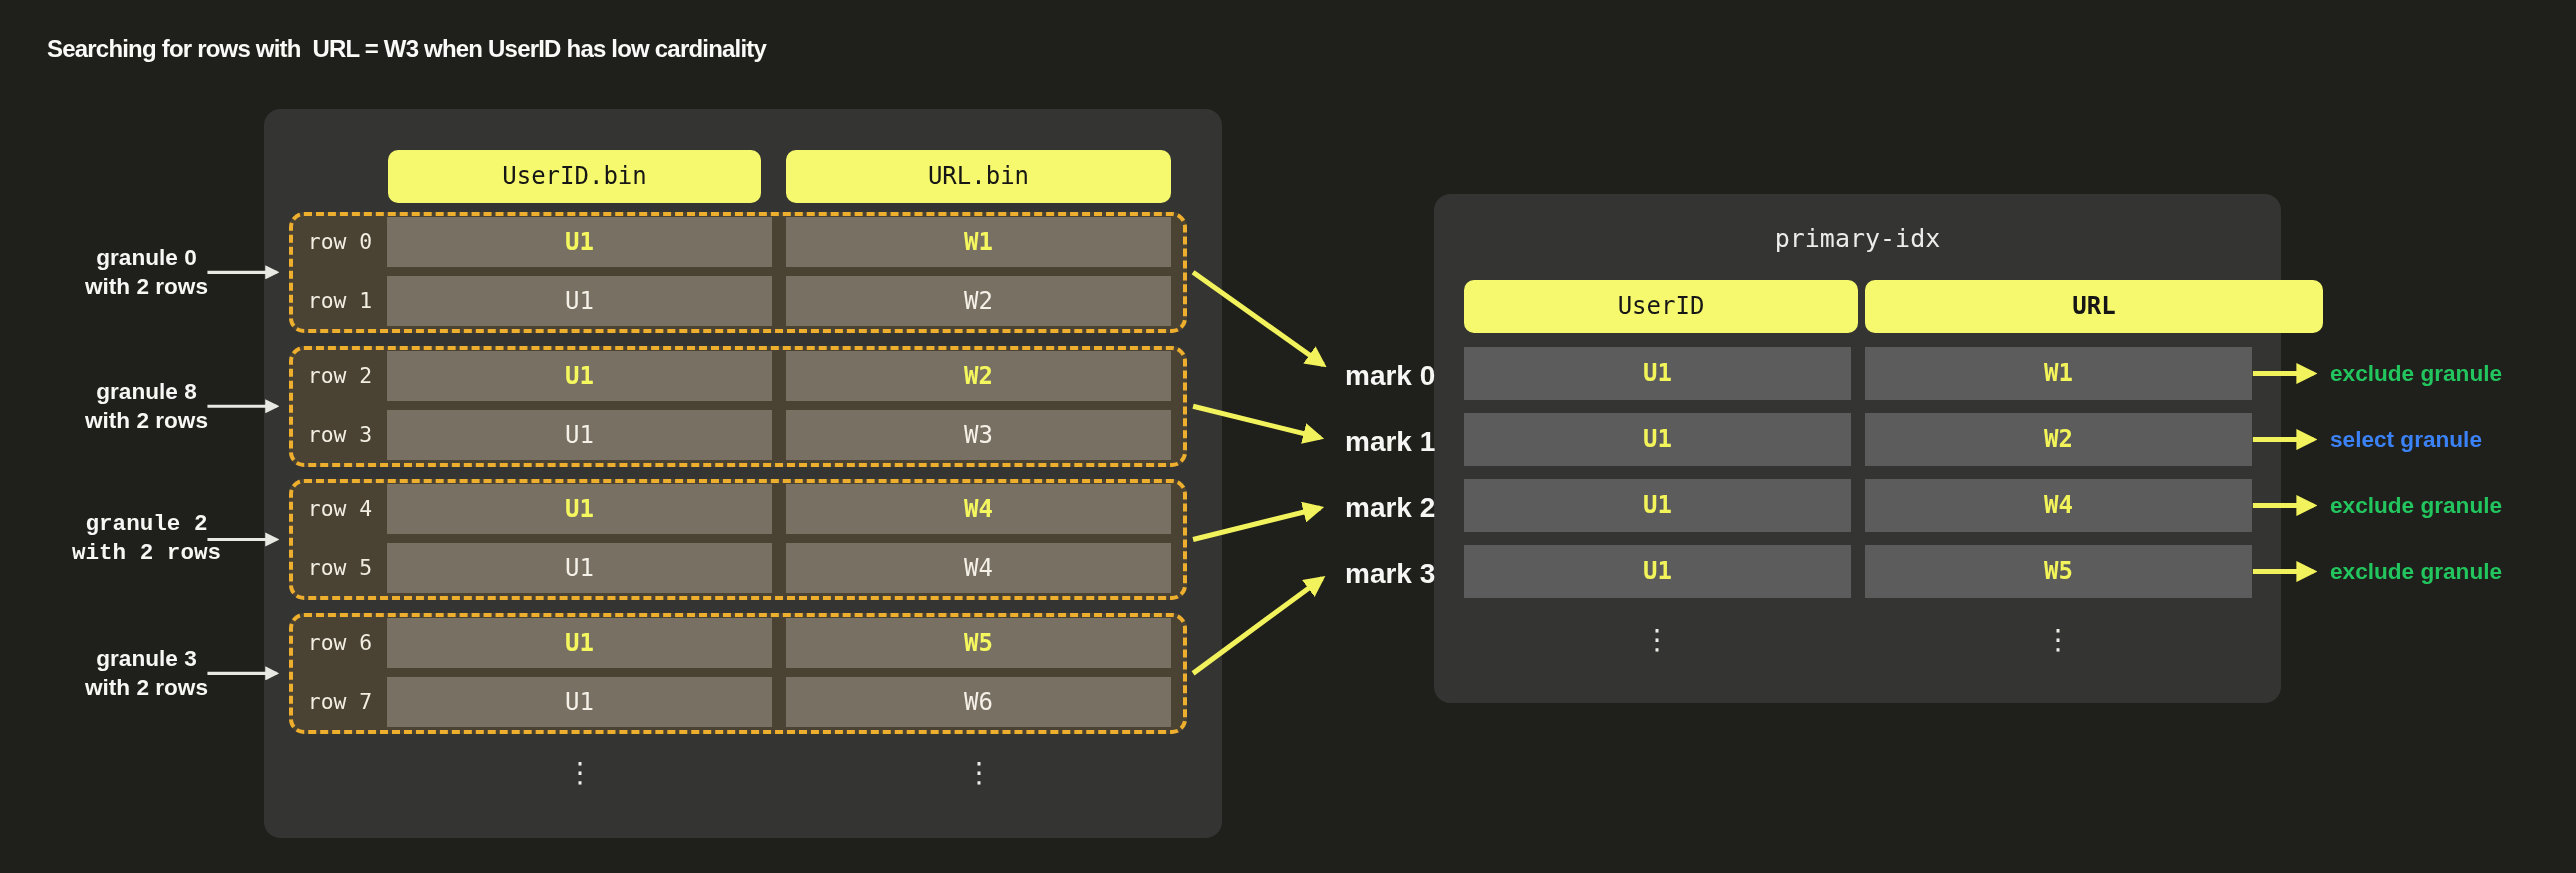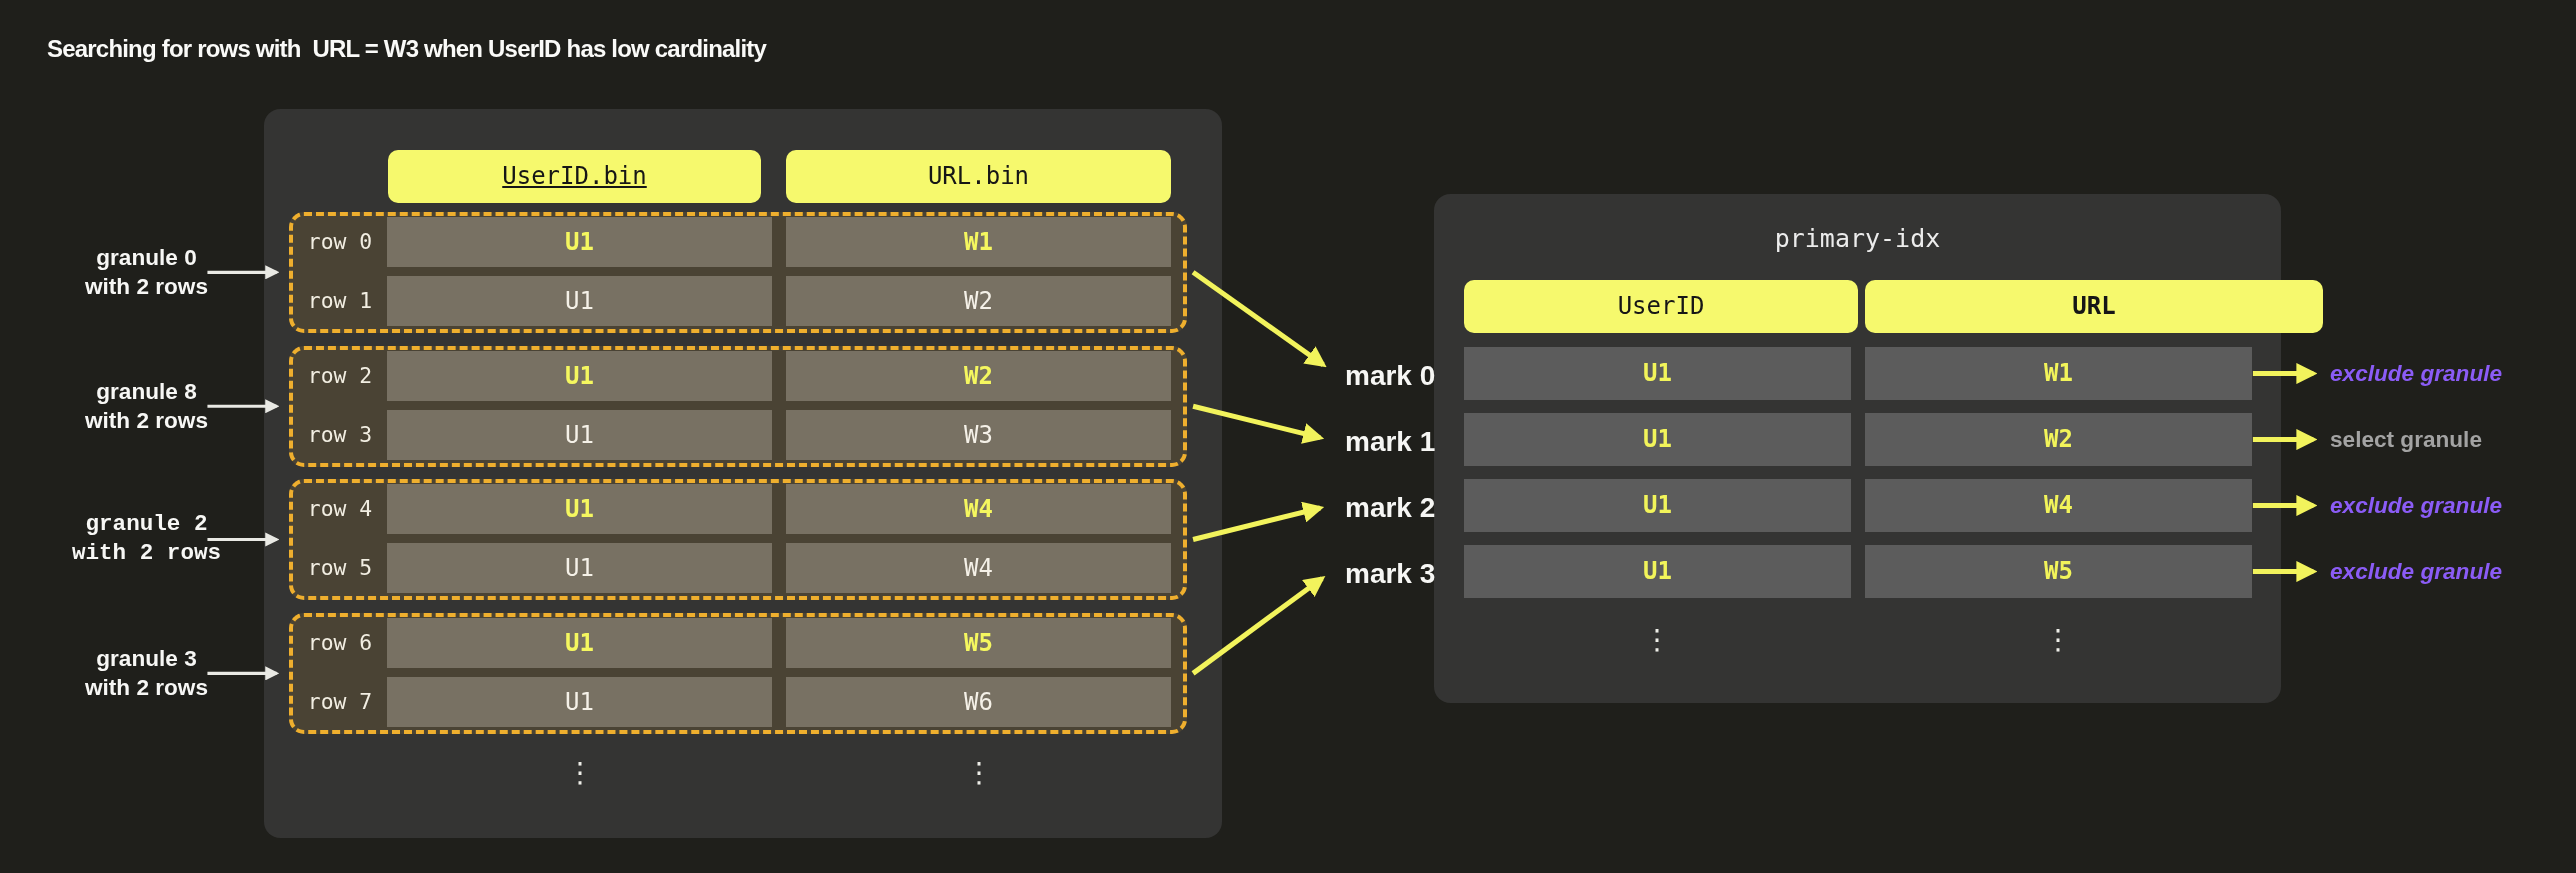--- a/index.html
+++ b/index.html
@@ -24,37 +24,37 @@
           font-size:22.6px;line-height:29px;color:#f7f7f5;}
   .mark{position:absolute;left:1345px;width:189px;height:35px;line-height:35px;
         font-weight:bold;font-size:28px;color:#f6f6f4;}
   .idxtitle{position:absolute;left:1434px;width:847px;top:224px;text-align:center;
             font-family:"DejaVu Sans Mono",monospace;font-size:25px;color:#ececec;}
   .icell{position:absolute;width:387px;height:53px;line-height:53px;text-align:center;
          background:#5c5c5c;font-family:"DejaVu Sans Mono",monospace;font-size:24px;
          font-weight:bold;color:#f2f45a;}
   .anno{position:absolute;left:2330px;width:226px;height:33px;line-height:33px;
         font-weight:bold;font-size:22.6px;}
-  .anno.muted{color:#8b5cf6;font-style:italic;} .anno.sel{color:#a3a3a3;}
+  .anno.muted{color:#22c55e;} .anno.sel{color:#3b82f6;}
   .vdots{position:absolute;width:38px;text-align:center;font-family:"DejaVu Sans Mono",monospace;
          font-size:28px;line-height:38px;color:#ededе8;color:#edede8;}
   svg.overlay{position:absolute;left:0;top:0;pointer-events:none;}
 </style>
 </head>
 <body>
 
 <div id="canvas">
 
   <div class="abs title" style="left:47px;top:35px;">Searching for rows with  URL = W3 when UserID has low cardinality</div>
 
   <div class="panel" style="left:264px;top:109px;width:958px;height:729px;"></div>
 
   <div class="panel" style="left:1434px;top:194px;width:847px;height:509px;"></div>
 
-  <div class="ybtn" style="left:388px;top:150px;width:373px;text-decoration:underline;">UserID.bin</div>
+  <div class="ybtn" style="left:388px;top:150px;width:373px;">UserID.bin</div>
   <div class="ybtn" style="left:786px;top:150px;width:385px;">URL.bin</div>
 
   <div class="granule" style="top:212px;">
     <div class="rlabel" style="top:1.3px;">row 0</div>
     <div class="cell c1 hl" style="top:1.3px;">U1</div>
     <div class="cell c2 hl" style="top:1.3px;">W1</div>
     <div class="rlabel" style="top:60px;">row 1</div>
     <div class="cell c1 pl" style="top:60px;">U1</div>
     <div class="cell c2 pl" style="top:60px;">W2</div>
   </div>

